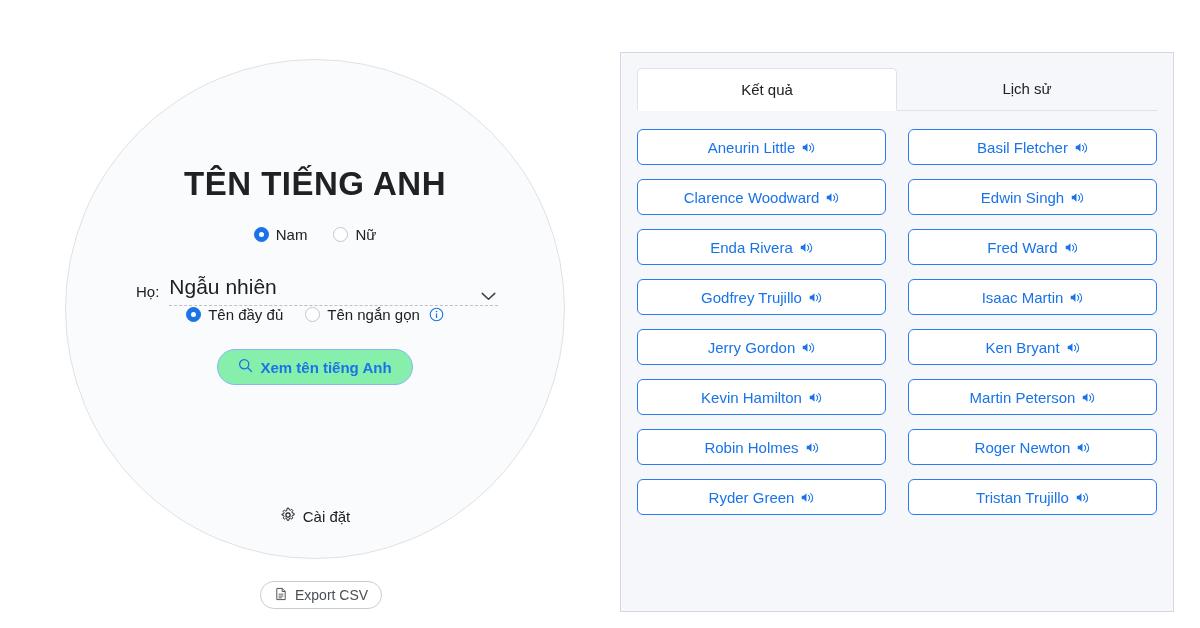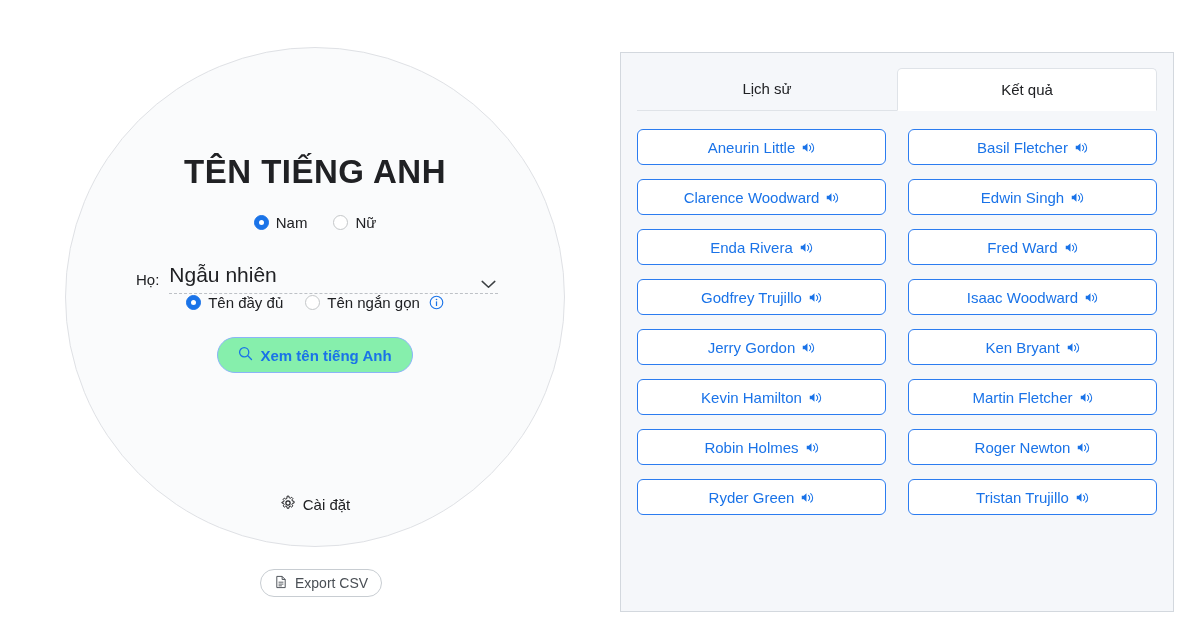--- a/index.html
+++ b/index.html
@@ -14,21 +14,21 @@
     overflow: hidden;
     font-family: "Liberation Sans", sans-serif;
     color: #202124;
     -webkit-font-smoothing: antialiased;
   }
 
   
   #left-panel {
     position: absolute;
     left: 0;
-    top: 0;
+    top: 12px;
     width: 600px;
     height: 532px;
   }
   #generator-circle {
     position: absolute;
     left: 65px;
     top: 47px;
     width: 500px;
     height: 500px;
     border-radius: 50%;
@@ -359,26 +359,26 @@
         <line x1="5.2" y1="12.4" x2="9" y2="12.4" stroke="#4a4f55" stroke-width="1"></line>
       </svg>
     </span>
     <span>Export CSV</span>
   </button>
 </div>
 
 <div id="results-panel">
 
   <div id="tab-bar">
+    <div class="tab active">
+      <span>Kết quả</span>
+    </div>
     <div class="tab inactive">
       <span>Lịch sử</span>
     </div>
-    <div class="tab active">
-      <span>Kết quả</span>
-    </div>
   </div>
 
   <div id="name-grid">
       <button class="name-button">
         <span>Aneurin Little</span>
         <span class="speaker-icon">
           <svg width="14" height="13" viewBox="0 0 16 14">
             <path d="M2 5h2.3L7.4 2.1v9.8L4.3 9H2z" fill="#1a73e8"></path>
             <path d="M9.7 4.6c.9.8 1.4 1.9 1.4 2.9s-.5 2.1-1.4 2.9" fill="none" stroke="#1a73e8" stroke-width="1.2" stroke-linecap="round"></path>
             <path d="M12.2 2.6c1.5 1.3 2.3 3 2.3 4.9s-.8 3.6-2.3 4.9" fill="none" stroke="#1a73e8" stroke-width="1.2" stroke-linecap="round"></path>
@@ -439,21 +439,21 @@
         <span>Godfrey Trujillo</span>
         <span class="speaker-icon">
           <svg width="14" height="13" viewBox="0 0 16 14">
             <path d="M2 5h2.3L7.4 2.1v9.8L4.3 9H2z" fill="#1a73e8"></path>
             <path d="M9.7 4.6c.9.8 1.4 1.9 1.4 2.9s-.5 2.1-1.4 2.9" fill="none" stroke="#1a73e8" stroke-width="1.2" stroke-linecap="round"></path>
             <path d="M12.2 2.6c1.5 1.3 2.3 3 2.3 4.9s-.8 3.6-2.3 4.9" fill="none" stroke="#1a73e8" stroke-width="1.2" stroke-linecap="round"></path>
           </svg>
         </span>
       </button>
       <button class="name-button">
-        <span>Isaac Woodward</span>
+        <span>Isaac Martin</span>
         <span class="speaker-icon">
           <svg width="14" height="13" viewBox="0 0 16 14">
             <path d="M2 5h2.3L7.4 2.1v9.8L4.3 9H2z" fill="#1a73e8"></path>
             <path d="M9.7 4.6c.9.8 1.4 1.9 1.4 2.9s-.5 2.1-1.4 2.9" fill="none" stroke="#1a73e8" stroke-width="1.2" stroke-linecap="round"></path>
             <path d="M12.2 2.6c1.5 1.3 2.3 3 2.3 4.9s-.8 3.6-2.3 4.9" fill="none" stroke="#1a73e8" stroke-width="1.2" stroke-linecap="round"></path>
           </svg>
         </span>
       </button>
       <button class="name-button">
         <span>Jerry Gordon</span>
@@ -479,21 +479,21 @@
         <span>Kevin Hamilton</span>
         <span class="speaker-icon">
           <svg width="14" height="13" viewBox="0 0 16 14">
             <path d="M2 5h2.3L7.4 2.1v9.8L4.3 9H2z" fill="#1a73e8"></path>
             <path d="M9.7 4.6c.9.8 1.4 1.9 1.4 2.9s-.5 2.1-1.4 2.9" fill="none" stroke="#1a73e8" stroke-width="1.2" stroke-linecap="round"></path>
             <path d="M12.2 2.6c1.5 1.3 2.3 3 2.3 4.9s-.8 3.6-2.3 4.9" fill="none" stroke="#1a73e8" stroke-width="1.2" stroke-linecap="round"></path>
           </svg>
         </span>
       </button>
       <button class="name-button">
-        <span>Martin Fletcher</span>
+        <span>Martin Peterson</span>
         <span class="speaker-icon">
           <svg width="14" height="13" viewBox="0 0 16 14">
             <path d="M2 5h2.3L7.4 2.1v9.8L4.3 9H2z" fill="#1a73e8"></path>
             <path d="M9.7 4.6c.9.8 1.4 1.9 1.4 2.9s-.5 2.1-1.4 2.9" fill="none" stroke="#1a73e8" stroke-width="1.2" stroke-linecap="round"></path>
             <path d="M12.2 2.6c1.5 1.3 2.3 3 2.3 4.9s-.8 3.6-2.3 4.9" fill="none" stroke="#1a73e8" stroke-width="1.2" stroke-linecap="round"></path>
           </svg>
         </span>
       </button>
       <button class="name-button">
         <span>Robin Holmes</span>

